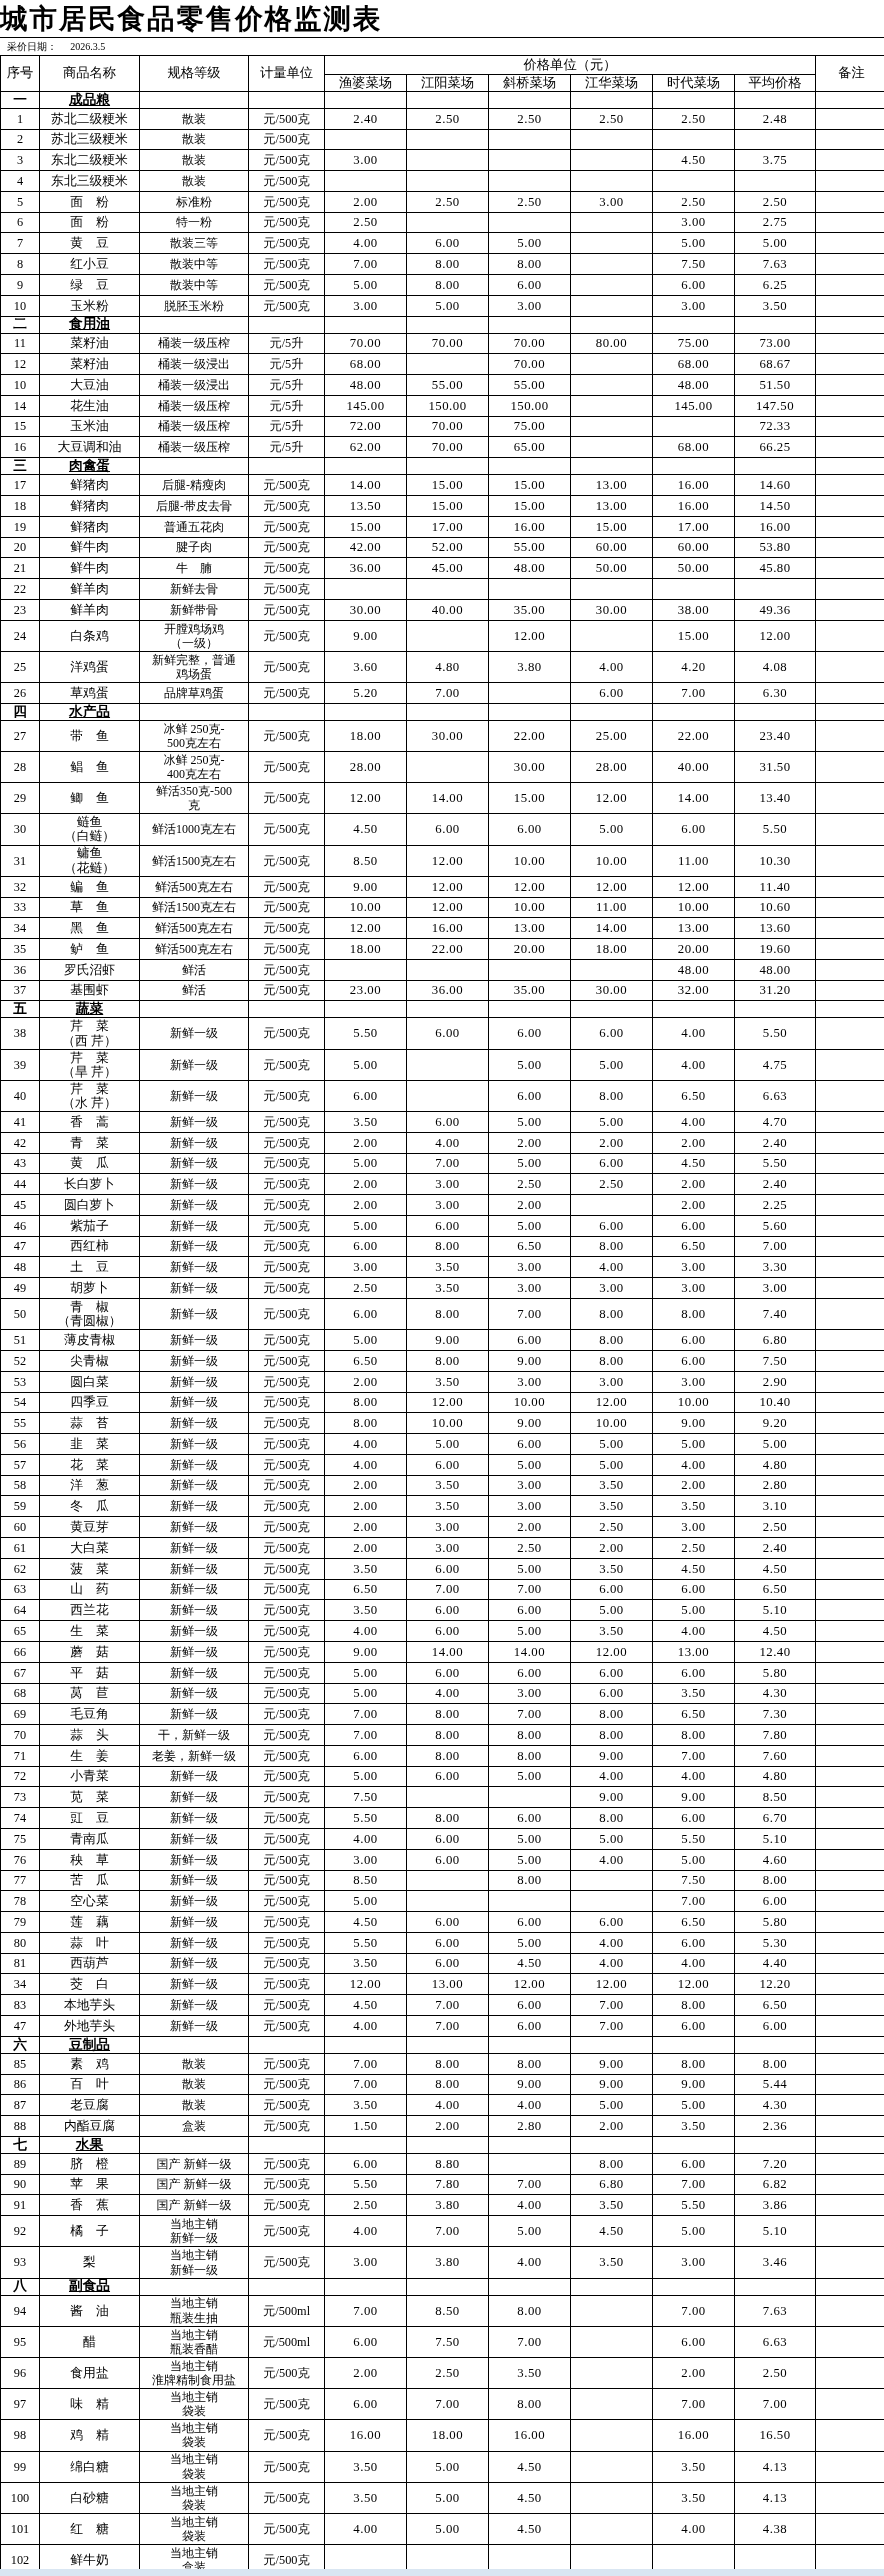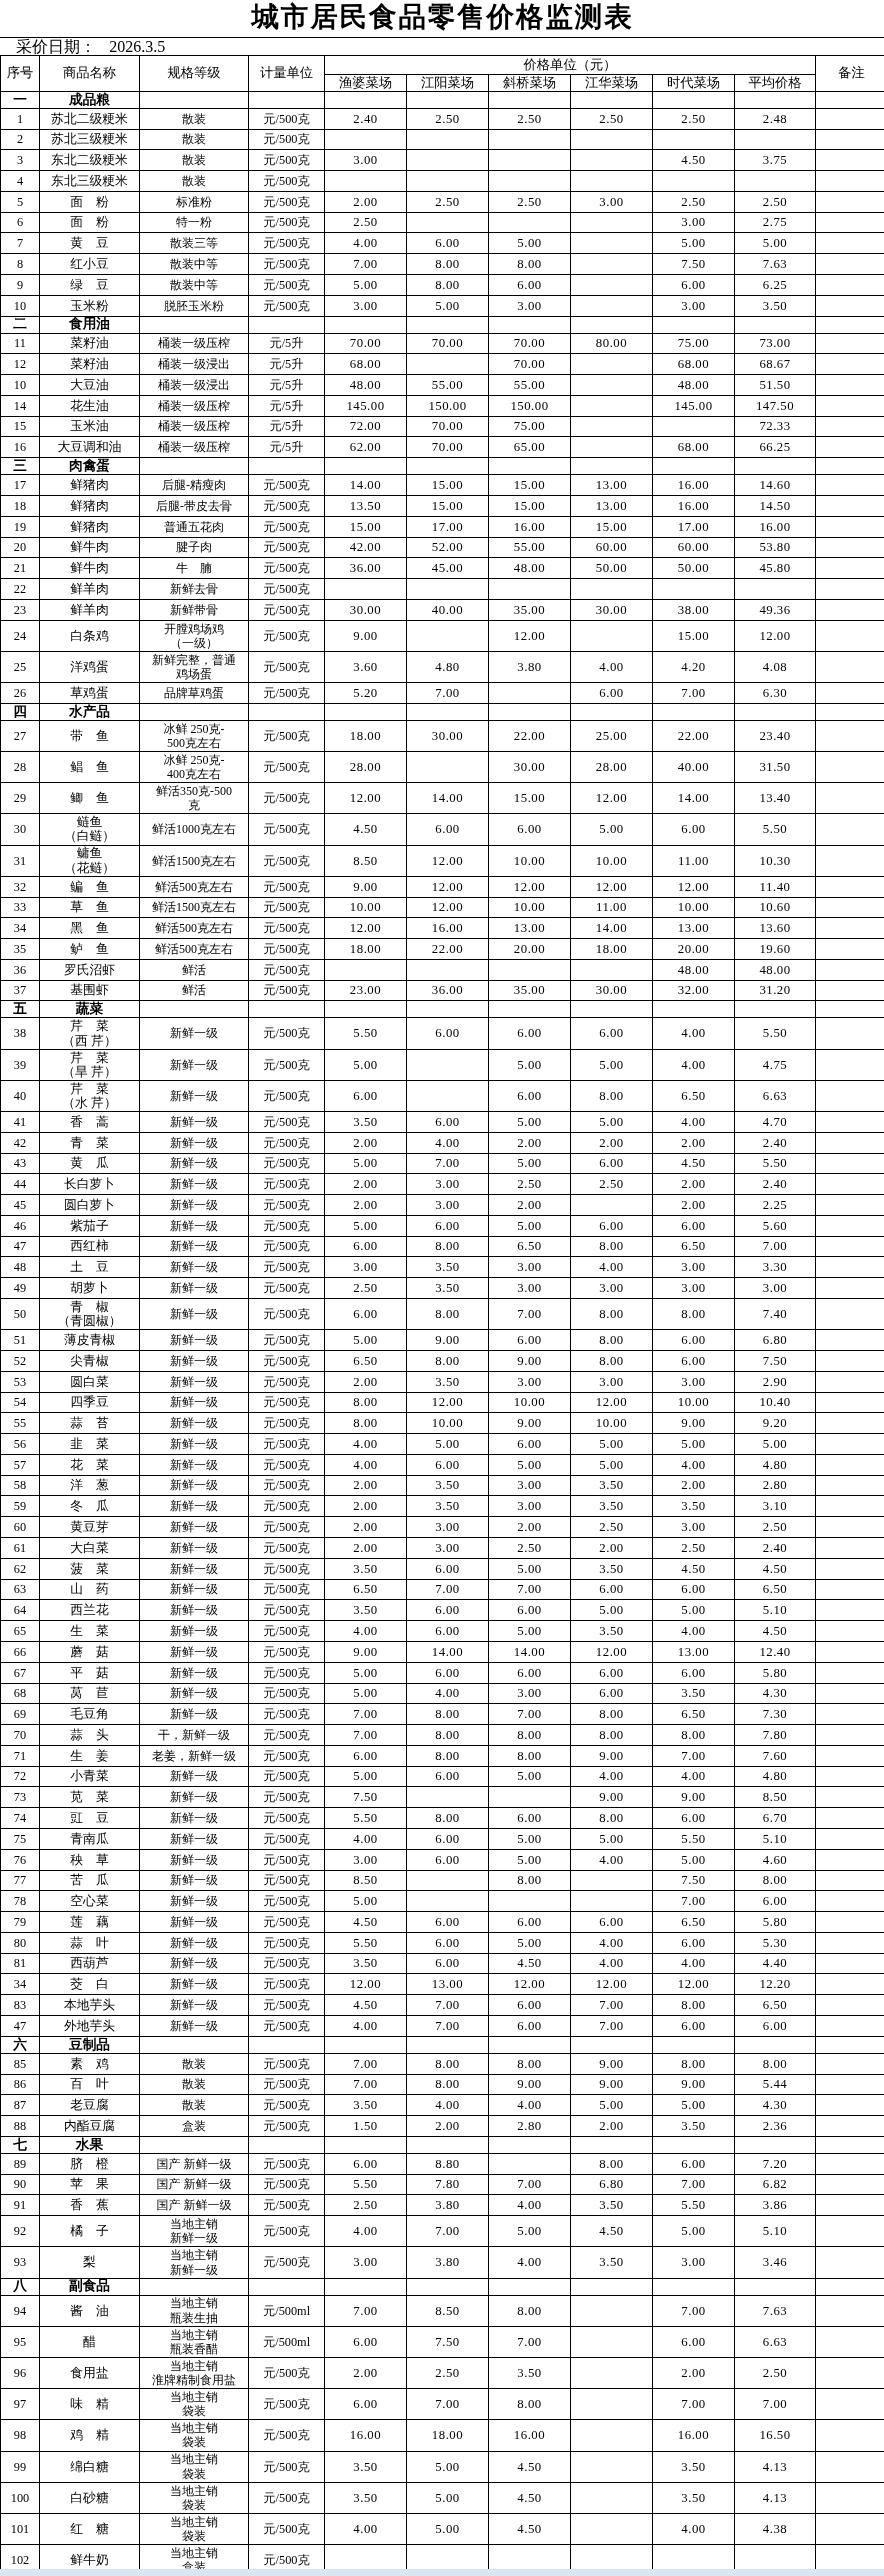--- a/index.html
+++ b/index.html
@@ -1,27 +1,26 @@
 <!DOCTYPE html>
 <html style="font-size:15px"><head>
 <meta charset="utf-8">
 <style>
   html,body{margin:0;padding:0;}
   body{
     width:885px;height:2576px;position:relative;background:#ffffff;color:#000;
     font-family:"Liberation Serif", serif;
   }
   .page-title{
-    text-align:center;font-weight:bold;font-size:27.5px;height:37px;line-height:38px;
+    font-weight:bold;font-size:27.5px;height:37px;line-height:38px;
     letter-spacing:1.9px;
-    font-family:Liberation Mono, monospace;
   }
   .date-bar{
-    border-top:0.9px solid #000;font-size:16px;height:17px;line-height:17px;
-    padding-left:16px;
+    border-top:0.9px solid #000;font-size:10px;height:17px;line-height:17px;
+    padding-left:7px;
   }
   .date-bar .date-value{margin-left:13.3px;}
   table.price-table{
     border-collapse:collapse;table-layout:fixed;width:885px;
   }
   table.price-table th, table.price-table td{
     border:0.9px solid #000;text-align:center;vertical-align:middle;
     font-weight:normal;padding:0.9px 0.9px;overflow:hidden;
   }
   col.c-seq{width:39px;}  col.c-name{width:100px;} col.c-spec{width:109px;}
@@ -31,21 +30,21 @@
   thead tr.h1 th{height:16px;}
   tbody td{font-size:12.3px;line-height:14.2px;height:18px;}
   tbody td.item-name{font-size:12.8px;white-space:pre-line;}
   tbody td.item-spec{font-size:12px;white-space:pre-line;}
   tbody td.item-unit{font-size:12.3px;}
   tbody td.price-cell{font-size:12.8px;letter-spacing:0.5px;}
   tr.section td{height:14.2px;line-height:14.2px;}
   tr.section td.section-number, tr.section td.section-title{
     font-weight:bold;font-size:13.7px;
   }
-  tr.section td.section-title{text-align:center;}
+  tr.section td.section-title{text-align:center;text-decoration:underline;}
   .bottom-strip{
     position:absolute;left:0;right:0;bottom:0;height:6.6px;background:#d9e6f2;
   }
 </style>
 </head>
 <body>
 
 <div class="page-title">城市居民食品零售价格监测表</div>
 
 <div class="date-bar">

